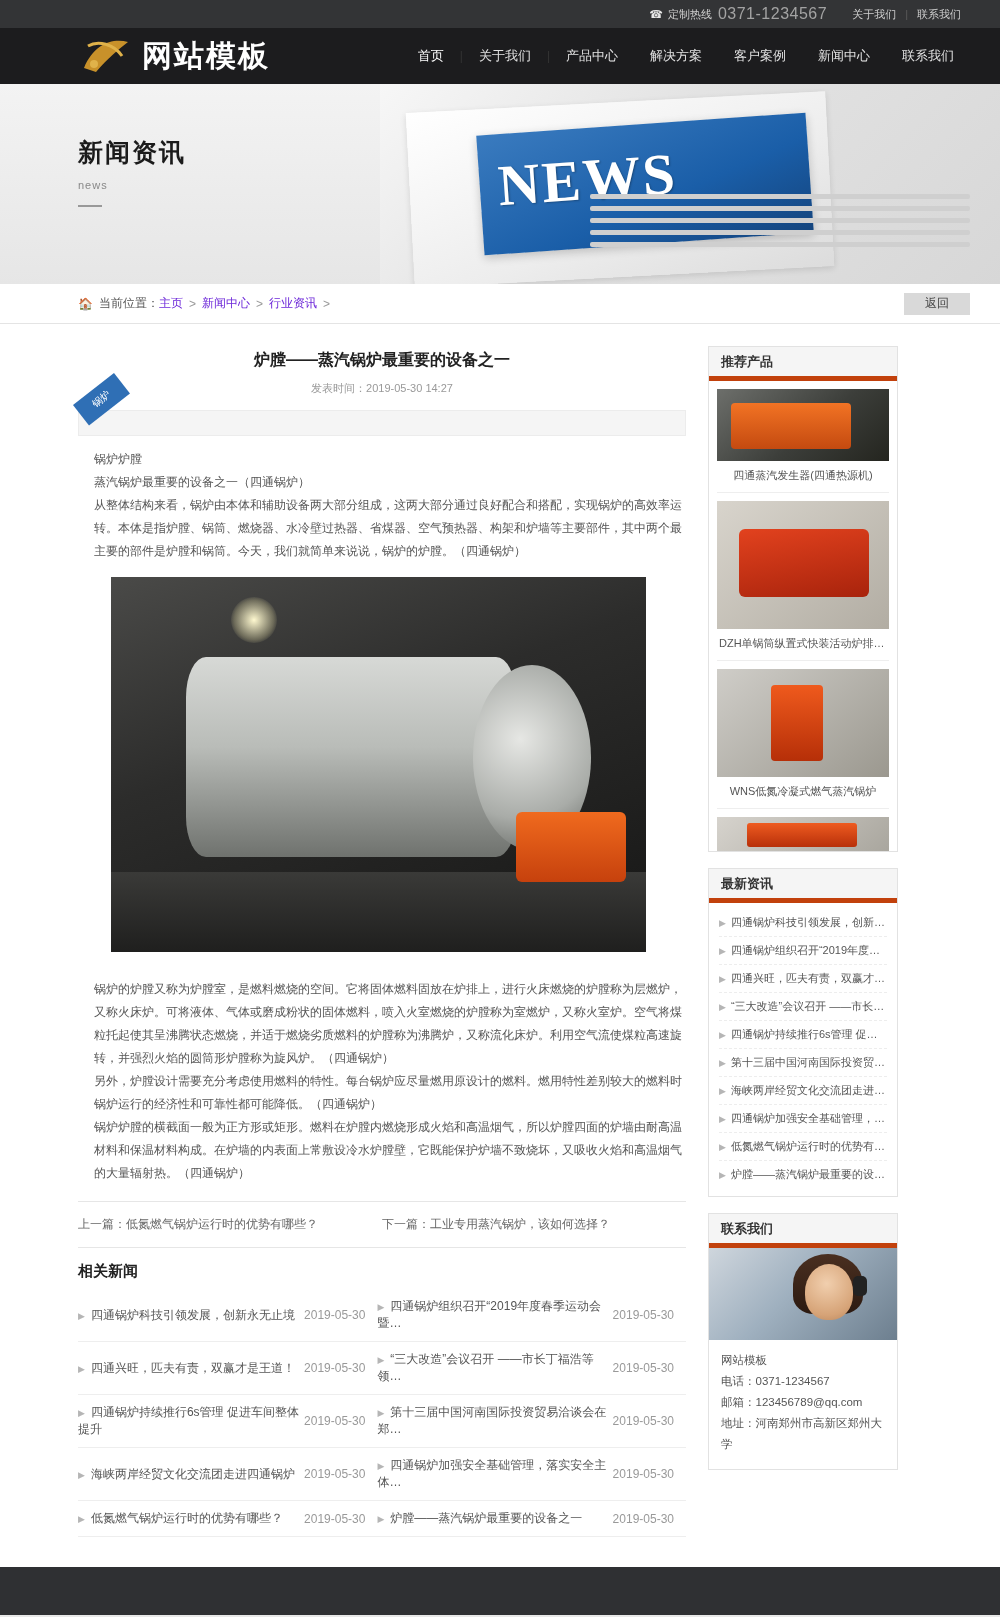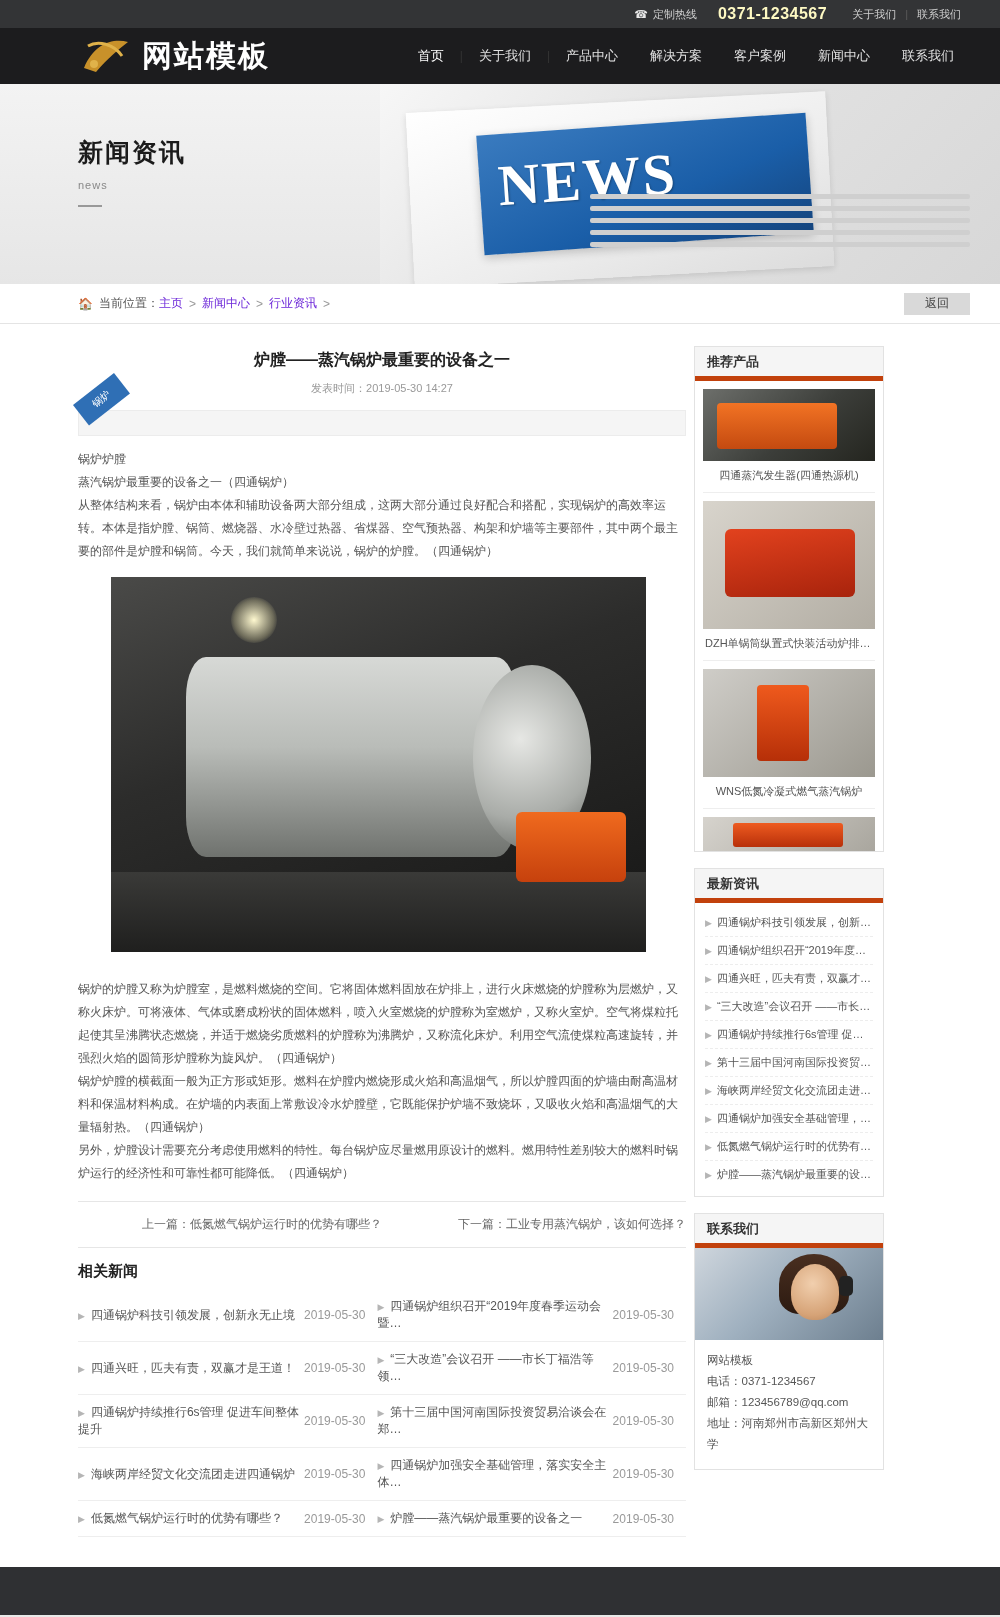--- a/index.html
+++ b/index.html
@@ -18,21 +18,21 @@
     background: #333436;
     display: flex;
     align-items: center;
     justify-content: flex-end;
     padding-right: 30px;
     color: #cfcfcf;
     font-size: 11px;
   }
   .topbar .phone-ico { margin-right: 5px; color: #e8e8e8; font-size: 11px; }
   .topbar .hot-label { font-size: 11px; color: #cfcfcf; }
-  .topbar .hot-num { font-size: 16px; font-weight: bold; color: #fef9c3; margin: 0 16px 0 21px; letter-spacing: .5px;}
+  .topbar .hot-num { font-size: 16px; font-weight: normal; color: #a3a3a3; margin: 0 16px 0 6px; letter-spacing: .5px;}
   .topbar .tlink { color: #cfcfcf; text-decoration: none; padding: 0 9px; }
   .topbar .tsep { color: #5a5a5a; }
 
   
   .header {
     height: 56px;
     background: #1c1c1e;
     display: flex;
     align-items: center;
     padding: 0 30px 0 78px;
@@ -93,38 +93,38 @@
   .home-ico { margin-right: 6px; color: #555; font-size: 12px; }
   .crumb-wrap a { color: #6d28d9; text-decoration: none; }
   .crumb-sep { margin: 0 6px; color: #999; }
   .btn-back {
     margin-left: auto; width: 66px; height: 22px; background: #d9d9d9;
     color: #444; font-size: 12px; display: flex; align-items: center;
     justify-content: center; border: none; cursor: pointer;
   }
 
   
-  .content { display: flex; padding: 22px 32px 30px 78px; gap: 8px; align-items: flex-start; background:#fff;}
+  .content { display: flex; padding: 22px 32px 30px 78px; gap: 22px; align-items: flex-start; background:#fff;}
   .main-col { width: 608px; }
   .side-col { width: 190px; }
 
   
   .art-title { text-align: center; font-size: 16px; font-weight: bold; color: #222; padding: 4px 0 10px;}
   .art-date { text-align: center; font-size: 11px; color: #999; padding-bottom: 14px; }
   .summary {
     position: relative; background: #f5f5f5; border: 1px solid #ececec;
     padding: 12px 14px 12px 40px; font-size: 12px; line-height: 22px; color: #555;
   }
   .ribbon {
     position: absolute; left: -6px; top: -6px; width: 52px; height: 26px;
     background: #2f6fb5; color: #fff; font-size: 10px; line-height: 26px;
     text-align: center; transform: rotate(-38deg); transform-origin: left top;
   }
   .art-body { font-size: 12px; line-height: 23px; color: #555; padding-top: 12px; }
-  .art-body p { margin-bottom: 0; }
+  .art-body p { margin-bottom: 0; margin-left: 16px; }
   .art-photo {
     width: 535px; height: 375px; margin: 14px 0 14px 33px;
     background: linear-gradient(160deg,#4a4a48 0%, #2c2c2b 40%, #161615 100%);
     position: relative; overflow: hidden;
   }
   .boiler {
     position: absolute; left: 75px; top: 80px; width: 330px; height: 200px;
     background: linear-gradient(180deg,#d7d9d6 0%, #b9bcb8 45%, #6f726e 100%);
     border-radius: 20px/40px;
   }
@@ -143,21 +143,21 @@
     background: radial-gradient(circle, #fff9d0 0%, rgba(255,245,180,.25) 60%, rgba(255,255,255,0) 75%);
     border-radius: 50%;
   }
   .art-photo .floor {
     position: absolute; left: 0; bottom: 0; width: 100%; height: 80px;
     background: linear-gradient(180deg,#3a3a38 0%, #1f1f1e 100%);
   }
 
   .prevnext {
     display: flex; border-top: 1px solid #e6e6e6; margin-top: 16px;
-    padding: 14px 0 14px 0; font-size: 12px; color: #666; text-align: right;
+    padding: 14px 0 14px 0; font-size: 12px; color: #666;
   }
   .prevnext > div { width: 50%; }
   .prevnext a { color: #666; text-decoration: none; }
 
   .rel-head {
     border-top: 1px solid #e6e6e6; padding: 14px 0 8px;
     font-size: 15px; font-weight: bold; color: #222;
   }
   .rel-table { width: 100%; border-collapse: collapse; }
   .rel-table td { border-bottom: 1px solid #eee; padding: 9px 0; font-size: 12px; }
@@ -310,22 +310,22 @@
       <div class="art-photo">
         <div class="beam"></div>
         <div class="floor"></div>
         <div class="boiler"></div>
         <div class="boiler-cap"></div>
         <div class="burner"></div>
       </div>
 
       <div class="art-body">
         <p>锅炉的炉膛又称为炉膛室，是燃料燃烧的空间。它将固体燃料固放在炉排上，进行火床燃烧的炉膛称为层燃炉，又称火床炉。可将液体、气体或磨成粉状的固体燃料，喷入火室燃烧的炉膛称为室燃炉，又称火室炉。空气将煤粒托起使其呈沸腾状态燃烧，并适于燃烧劣质燃料的炉膛称为沸腾炉，又称流化床炉。利用空气流使煤粒高速旋转，并强烈火焰的圆筒形炉膛称为旋风炉。（四通锅炉）</p>
+        <p>另外，炉膛设计需要充分考虑使用燃料的特性。每台锅炉应尽量燃用原设计的燃料。燃用特性差别较大的燃料时锅炉运行的经济性和可靠性都可能降低。（四通锅炉）</p>
         <p>锅炉炉膛的横截面一般为正方形或矩形。燃料在炉膛内燃烧形成火焰和高温烟气，所以炉膛四面的炉墙由耐高温材料和保温材料构成。在炉墙的内表面上常敷设冷水炉膛壁，它既能保护炉墙不致烧坏，又吸收火焰和高温烟气的大量辐射热。（四通锅炉）</p>
-        <p>另外，炉膛设计需要充分考虑使用燃料的特性。每台锅炉应尽量燃用原设计的燃料。燃用特性差别较大的燃料时锅炉运行的经济性和可靠性都可能降低。（四通锅炉）</p>
       </div>
 
       <div class="prevnext">
         <div>
           <span>上一篇：</span><a href="#">低氮燃气锅炉运行时的优势有哪些？</a>
         </div>
         <div>
           <span>下一篇：</span><a href="#">工业专用蒸汽锅炉，该如何选择？</a>
         </div>
       </div>

